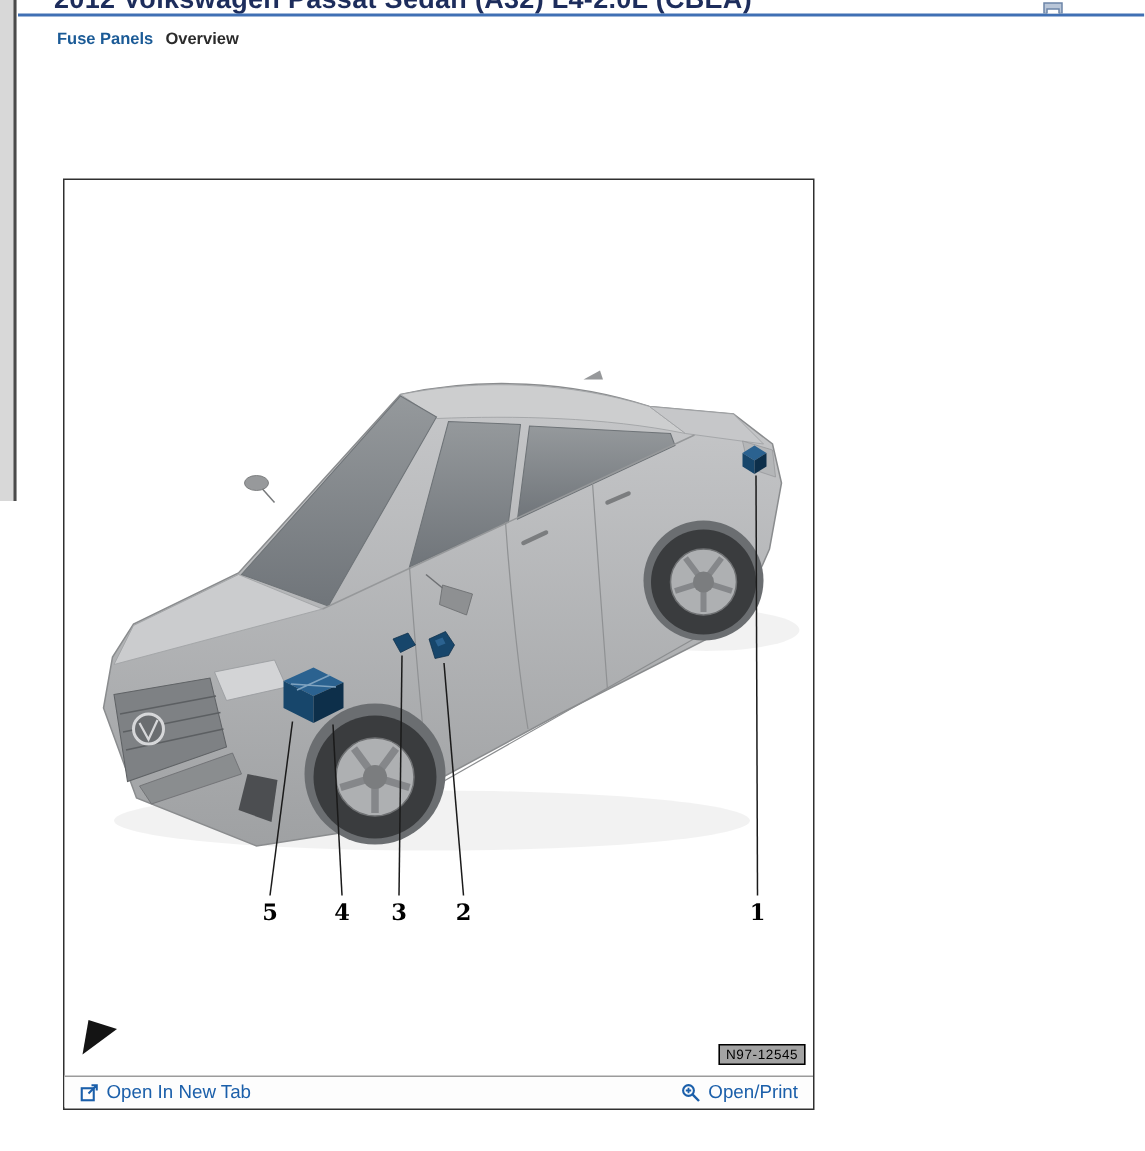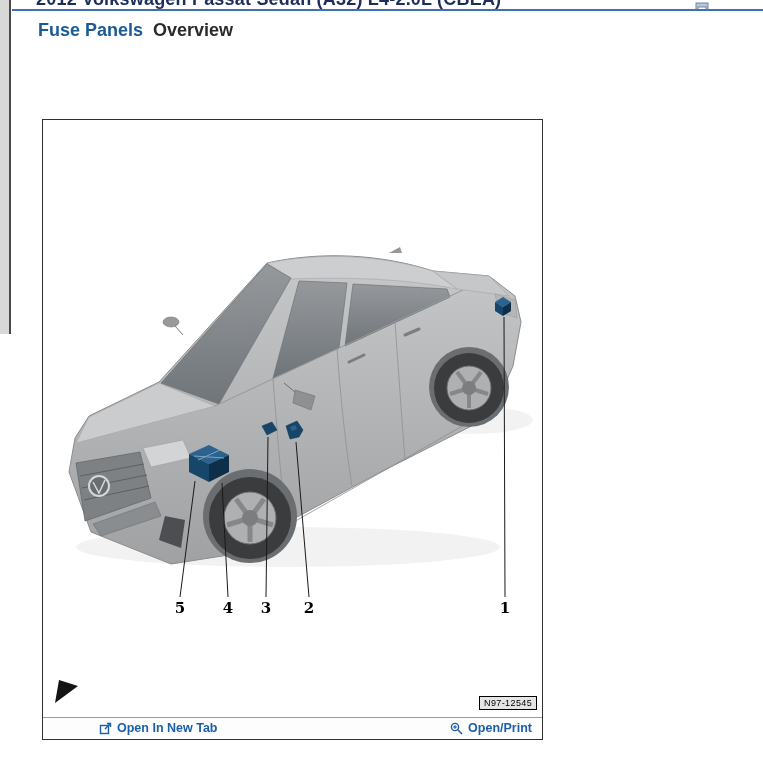--- a/index.html
+++ b/index.html
@@ -7,41 +7,41 @@
         font-family:"Liberation Sans",sans-serif;}
 
   .left-strip{position:absolute;left:0;top:0;width:9px;height:334px;
               background:#d8d8d8;border-right:2px solid #4a4a4a;}
 
   .header-title{position:absolute;left:36px;top:-11px;font-size:18px;font-weight:bold;
                 color:#1d2d5c;white-space:nowrap;letter-spacing:.2px;}
   .header-rule{position:absolute;left:12px;width:751px;top:9px;height:2px;background:#4070b4;}
   .header-icon{position:absolute;left:694px;top:0;width:18px;height:9px;overflow:hidden;cursor:pointer;}
 
-  .breadcrumb{position:absolute;left:38px;top:20px;font-size:18px;font-weight:bold;}
+  .breadcrumb{position:absolute;left:38px;top:20px;font-size:11px;font-weight:bold;}
   .bc-section{color:#1a5a96;cursor:pointer;}
   .bc-page{color:#2b2b2b;margin-left:5px;}
 
   .figure-panel{position:absolute;left:42px;top:119px;width:499px;height:619px;
                 border:1px solid #303030;background:#ffffff;}
   .figure-area{position:relative;width:499px;height:597px;overflow:hidden;}
   .car-svg{position:absolute;left:0;top:0;}
 
   .callout{position:absolute;top:479px;width:16px;text-align:center;
            font-family:"DejaVu Serif",serif;font-weight:bold;font-size:15px;color:#000;}
   .c1{left:454px}.c2{left:258px}.c3{left:215px}.c4{left:177px}.c5{left:129px}
 
-  .figure-id{position:absolute;left:436px;top:576px;border:1px solid #000;background:#e5e5e5;
+  .figure-id{position:absolute;left:436px;top:576px;border:1px solid #000;background:#a3a3a3;
              font-size:9px;line-height:12px;padding:0 4px;color:#000;letter-spacing:.4px;}
 
   .figure-footer{position:absolute;left:0;top:597px;width:499px;height:21px;
                  border-top:1px solid #9b9b9b;background:#fdfdfd;box-sizing:border-box;
                  display:flex;align-items:center;justify-content:space-between;padding:0 10px;}
   .flink{display:flex;align-items:center;gap:5px;color:#1b5faa;font-size:12.5px;
-         text-decoration:none;cursor:pointer;font-weight:bold;margin-left:46px;}
+         text-decoration:none;cursor:pointer;font-weight:normal;}
   .flink svg{display:block;}
 </style>
 </head>
 <body>
 
 <div class="page">
 
   <div class="left-strip"></div>
 
   <div class="header-title">2012 Volkswagen Passat Sedan (A32) L4-2.0L (CBEA)</div>

